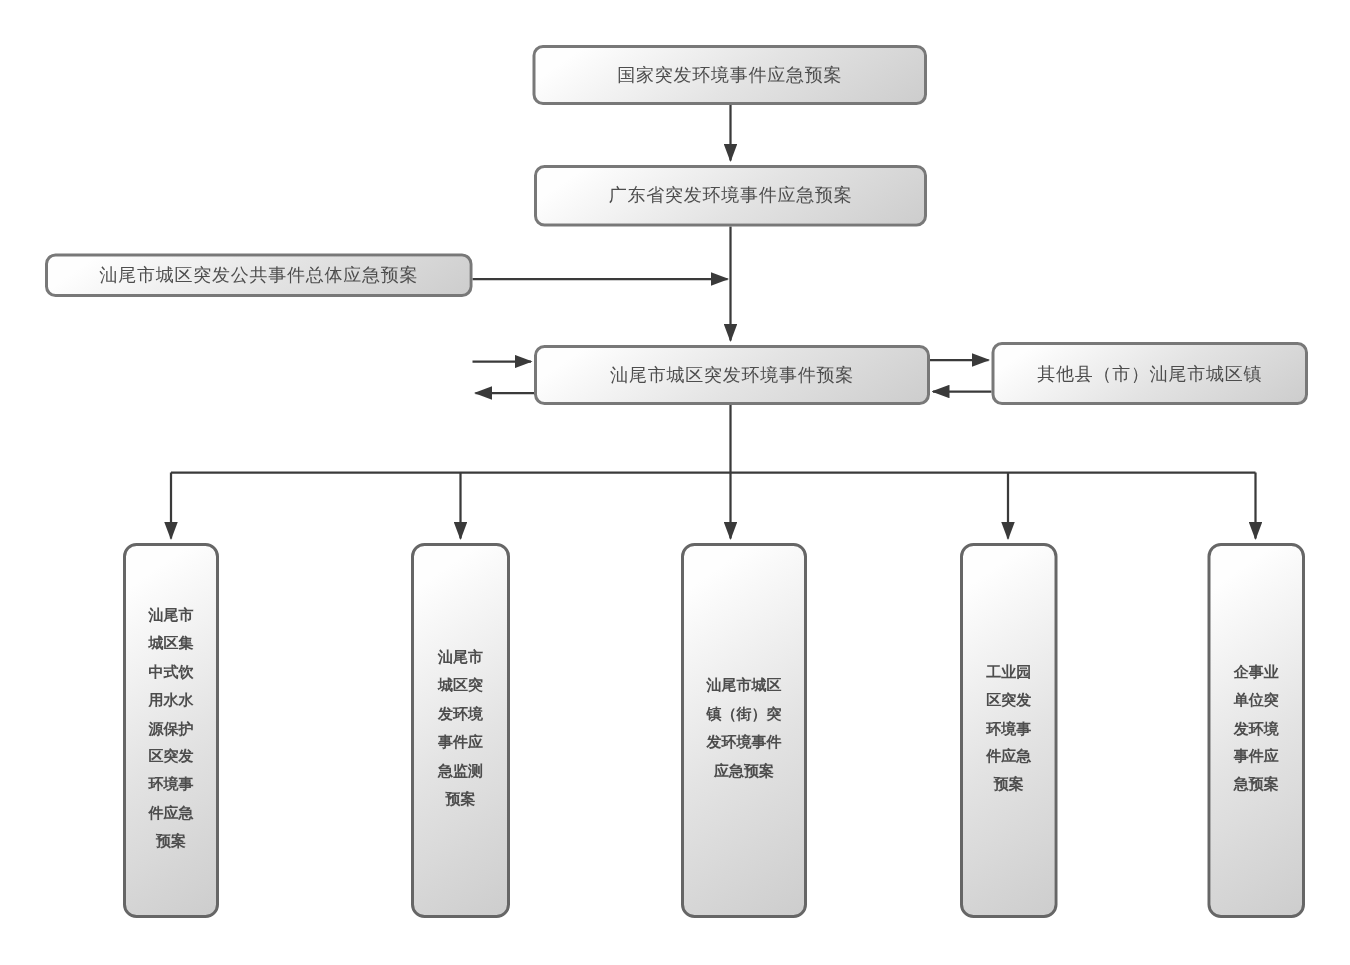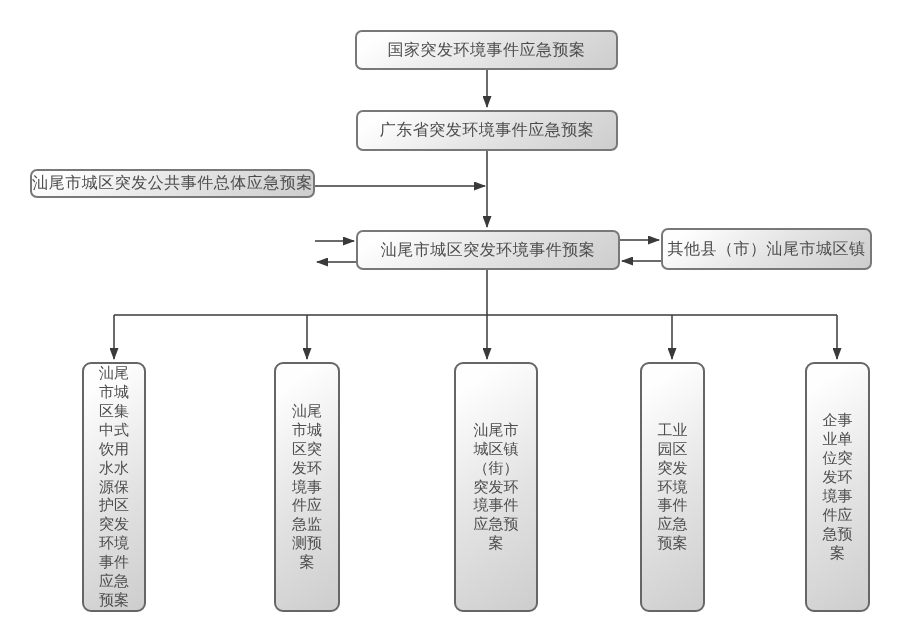--- a/index.html
+++ b/index.html
@@ -29,34 +29,35 @@
     background: linear-gradient(145deg, #fefefe 10%, #e3e3e3 55%, #cdcdcd 100%);
     border: 2px solid #787878;
     border-radius: 7px;
     color: #4d4d4d;
     display: flex;
     align-items: center;
     justify-content: center;
     text-align: center;
   }
   .node.wide {
-    font-size: 16px;
+    font-size: 12px;
     white-space: nowrap;
     letter-spacing: 0.5px;
   }
   .node.tall {
     border-radius: 9px;
     border-color: #666666;
-    font-size: 15px;
+    font-size: 10px;
     line-height: 18.9px;
     padding: 0 13px;
     word-break: break-all;
     line-break: anywhere;
     white-space: normal;
     overflow: hidden;
+    font-weight: bold;
   }
   .node .label { display: block; }
 </style>
 </head>
 <body>
 
 <div class="stage">
 
   <svg class="connectors" width="900" height="643" viewBox="0 0 900 643">
     <defs>

